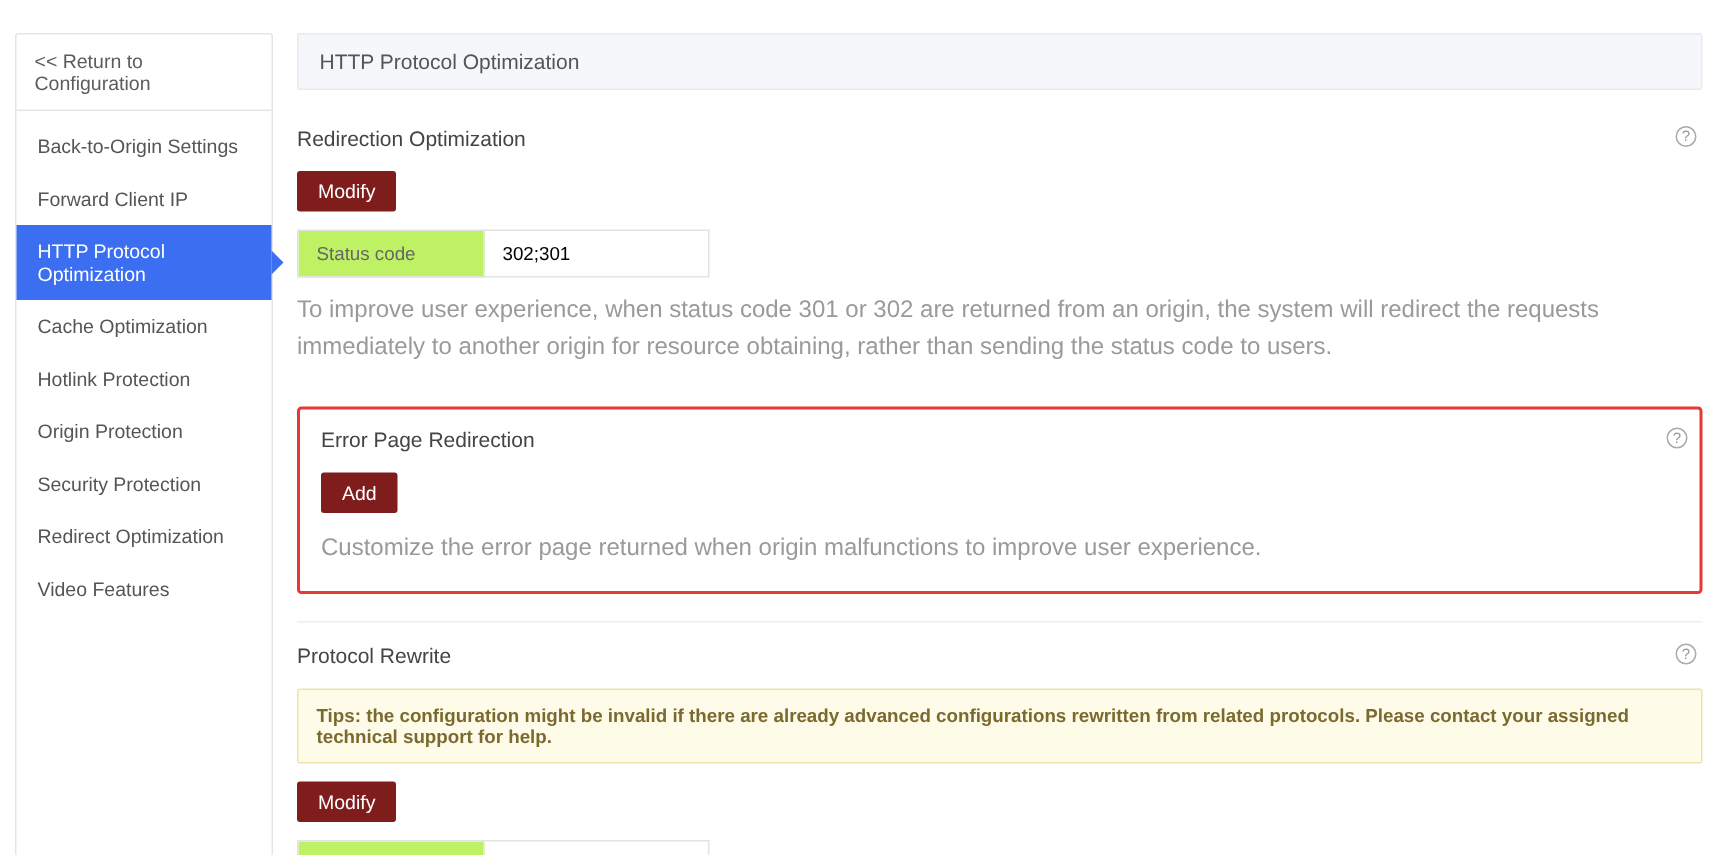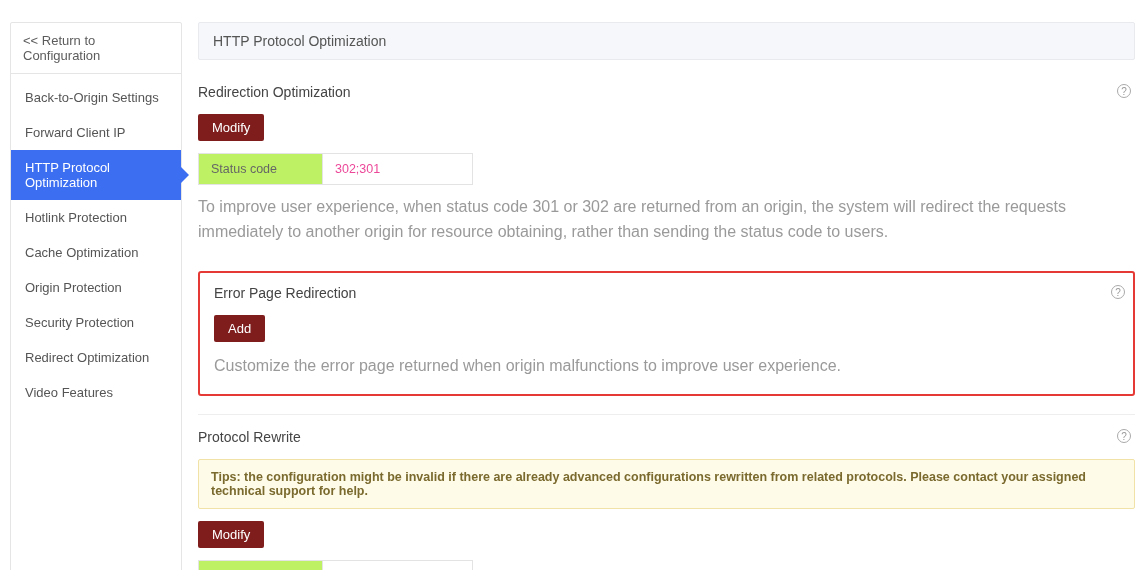--- a/index.html
+++ b/index.html
@@ -101,21 +101,21 @@
     margin-bottom: 12px;
   }
   .kv-table {
     border-collapse: collapse;
     margin-bottom: 10px;
   }
   .kv-table td {
     border: 1px solid #e3e3e3;
     padding: 8px 12px;
     font-size: 12.5px;
-    color: #ec4899;
+    color: #000000;
     vertical-align: middle;
   }
   .kv-table td.key {
     width: 124px;
     background: #bef264;
     color: #666;
   }
   .kv-table td.val {
     width: 150px;
   }
@@ -148,22 +148,22 @@
 <body>
 
 <div class="layout">
 
   <aside class="sidebar">
     <div class="return-link">&lt;&lt;  Return to Configuration</div>
     <ul class="menu">
       <li class="menu-item">Back-to-Origin Settings</li>
       <li class="menu-item">Forward Client IP</li>
       <li class="menu-item active">HTTP Protocol Optimization</li>
+      <li class="menu-item">Cache Optimization</li>
       <li class="menu-item">Hotlink Protection</li>
-      <li class="menu-item">Cache Optimization</li>
       <li class="menu-item">Origin Protection</li>
       <li class="menu-item">Security Protection</li>
       <li class="menu-item">Redirect Optimization</li>
       <li class="menu-item">Video Features</li>
     </ul>
   </aside>
 
   <main class="main">
     <div class="page-header">HTTP Protocol Optimization</div>
 

